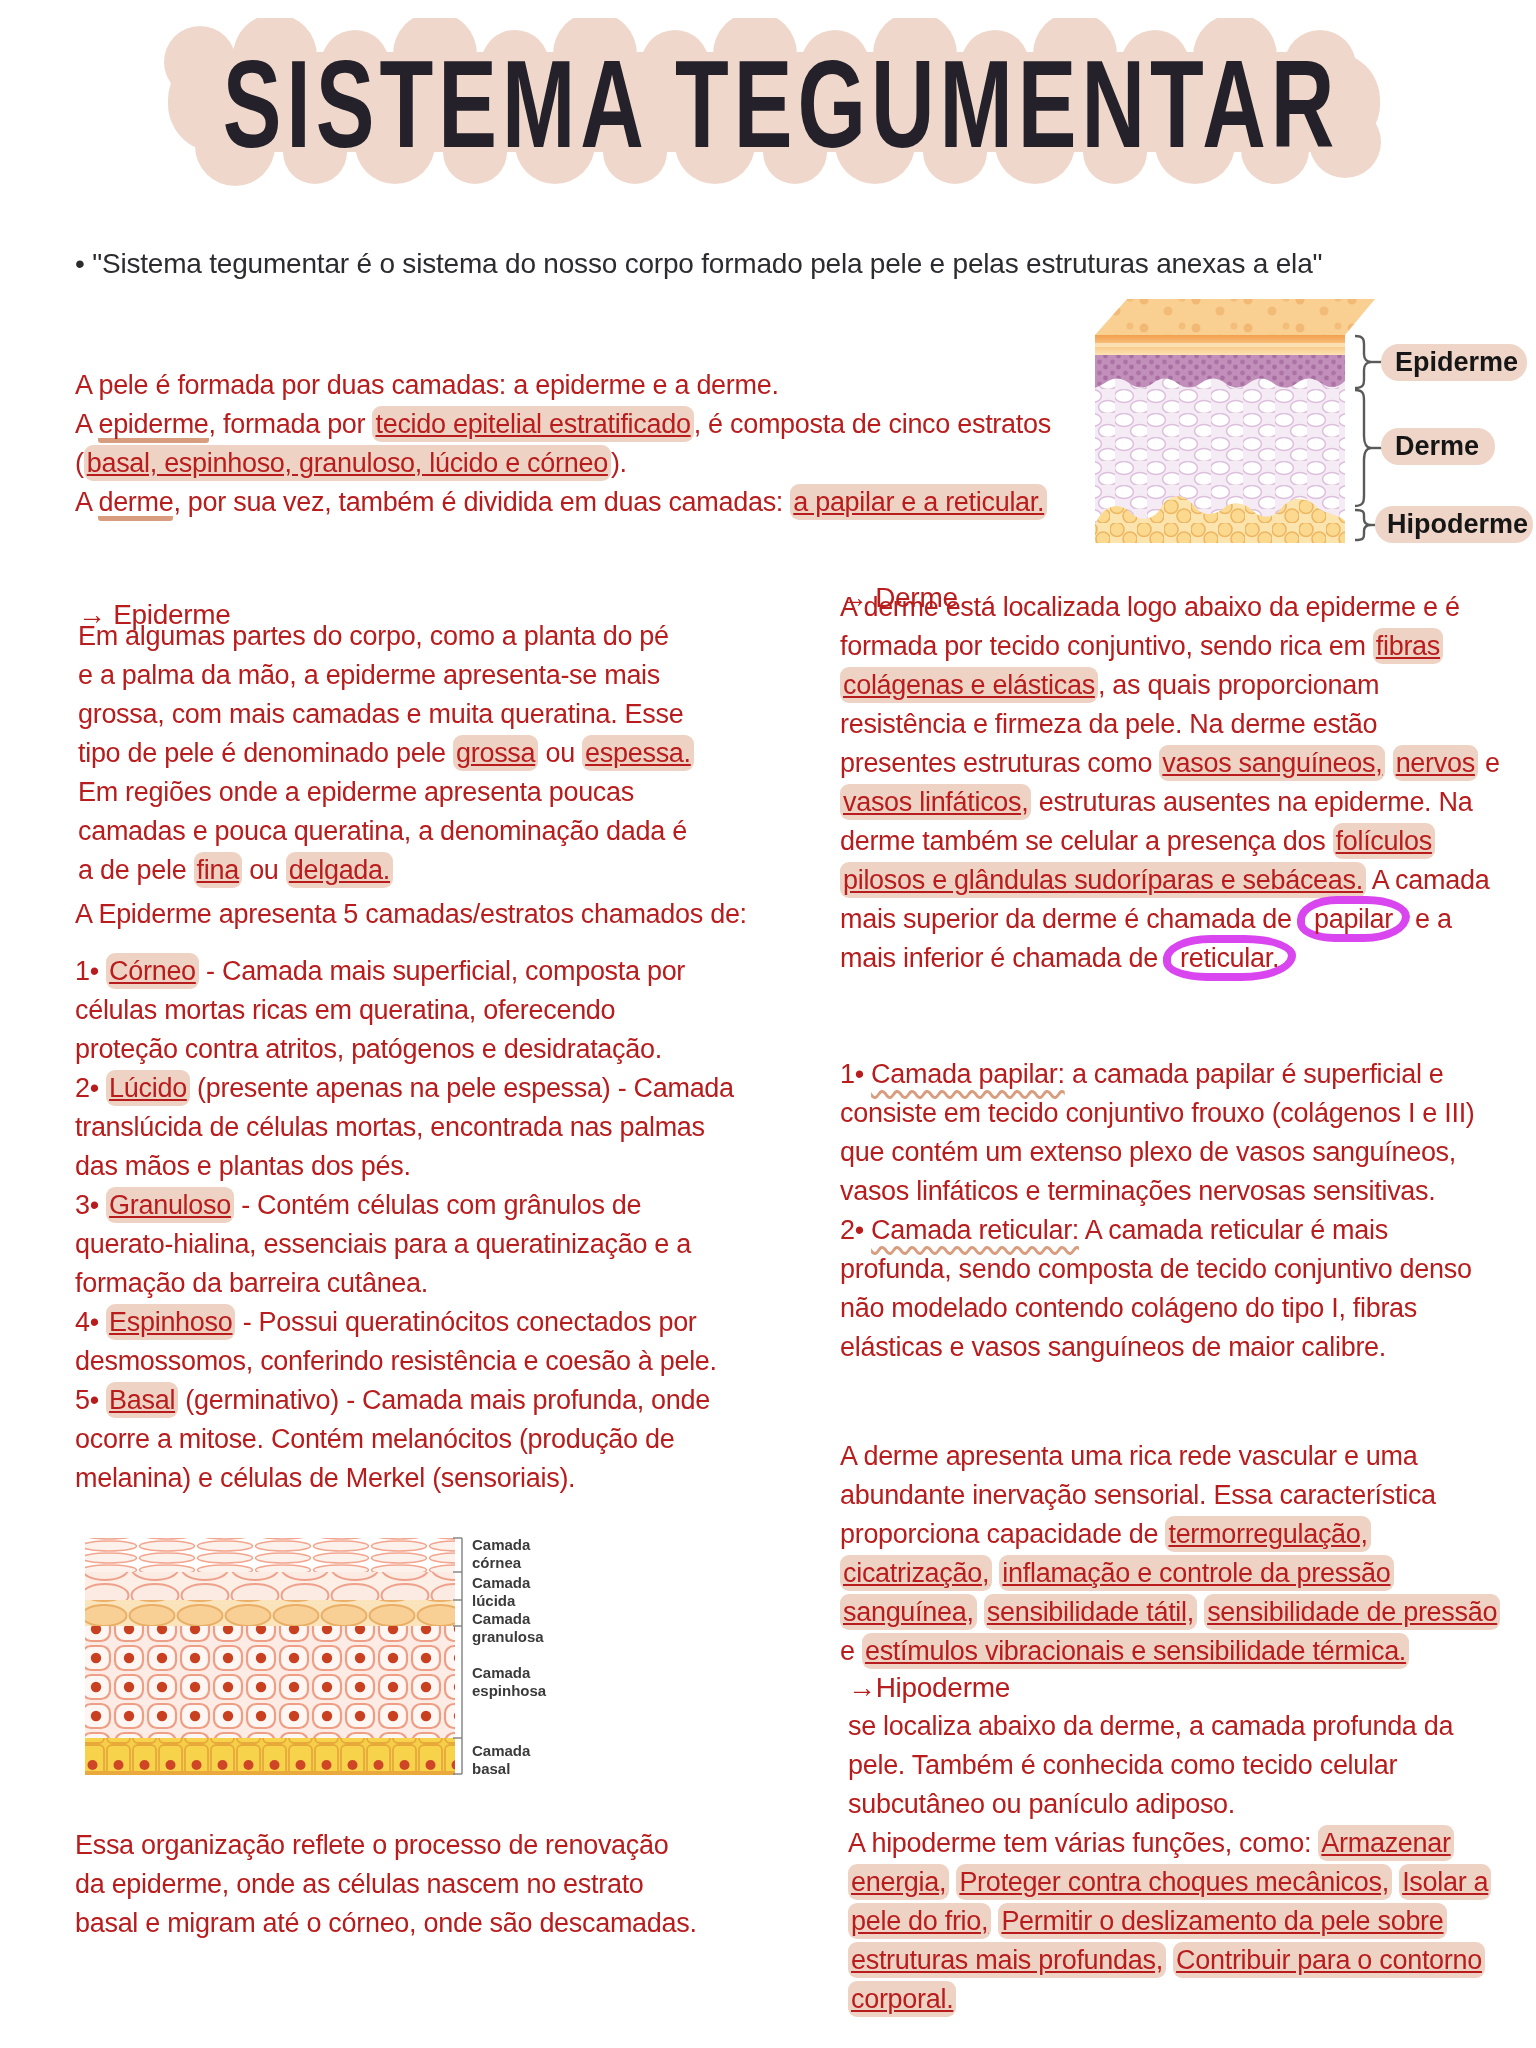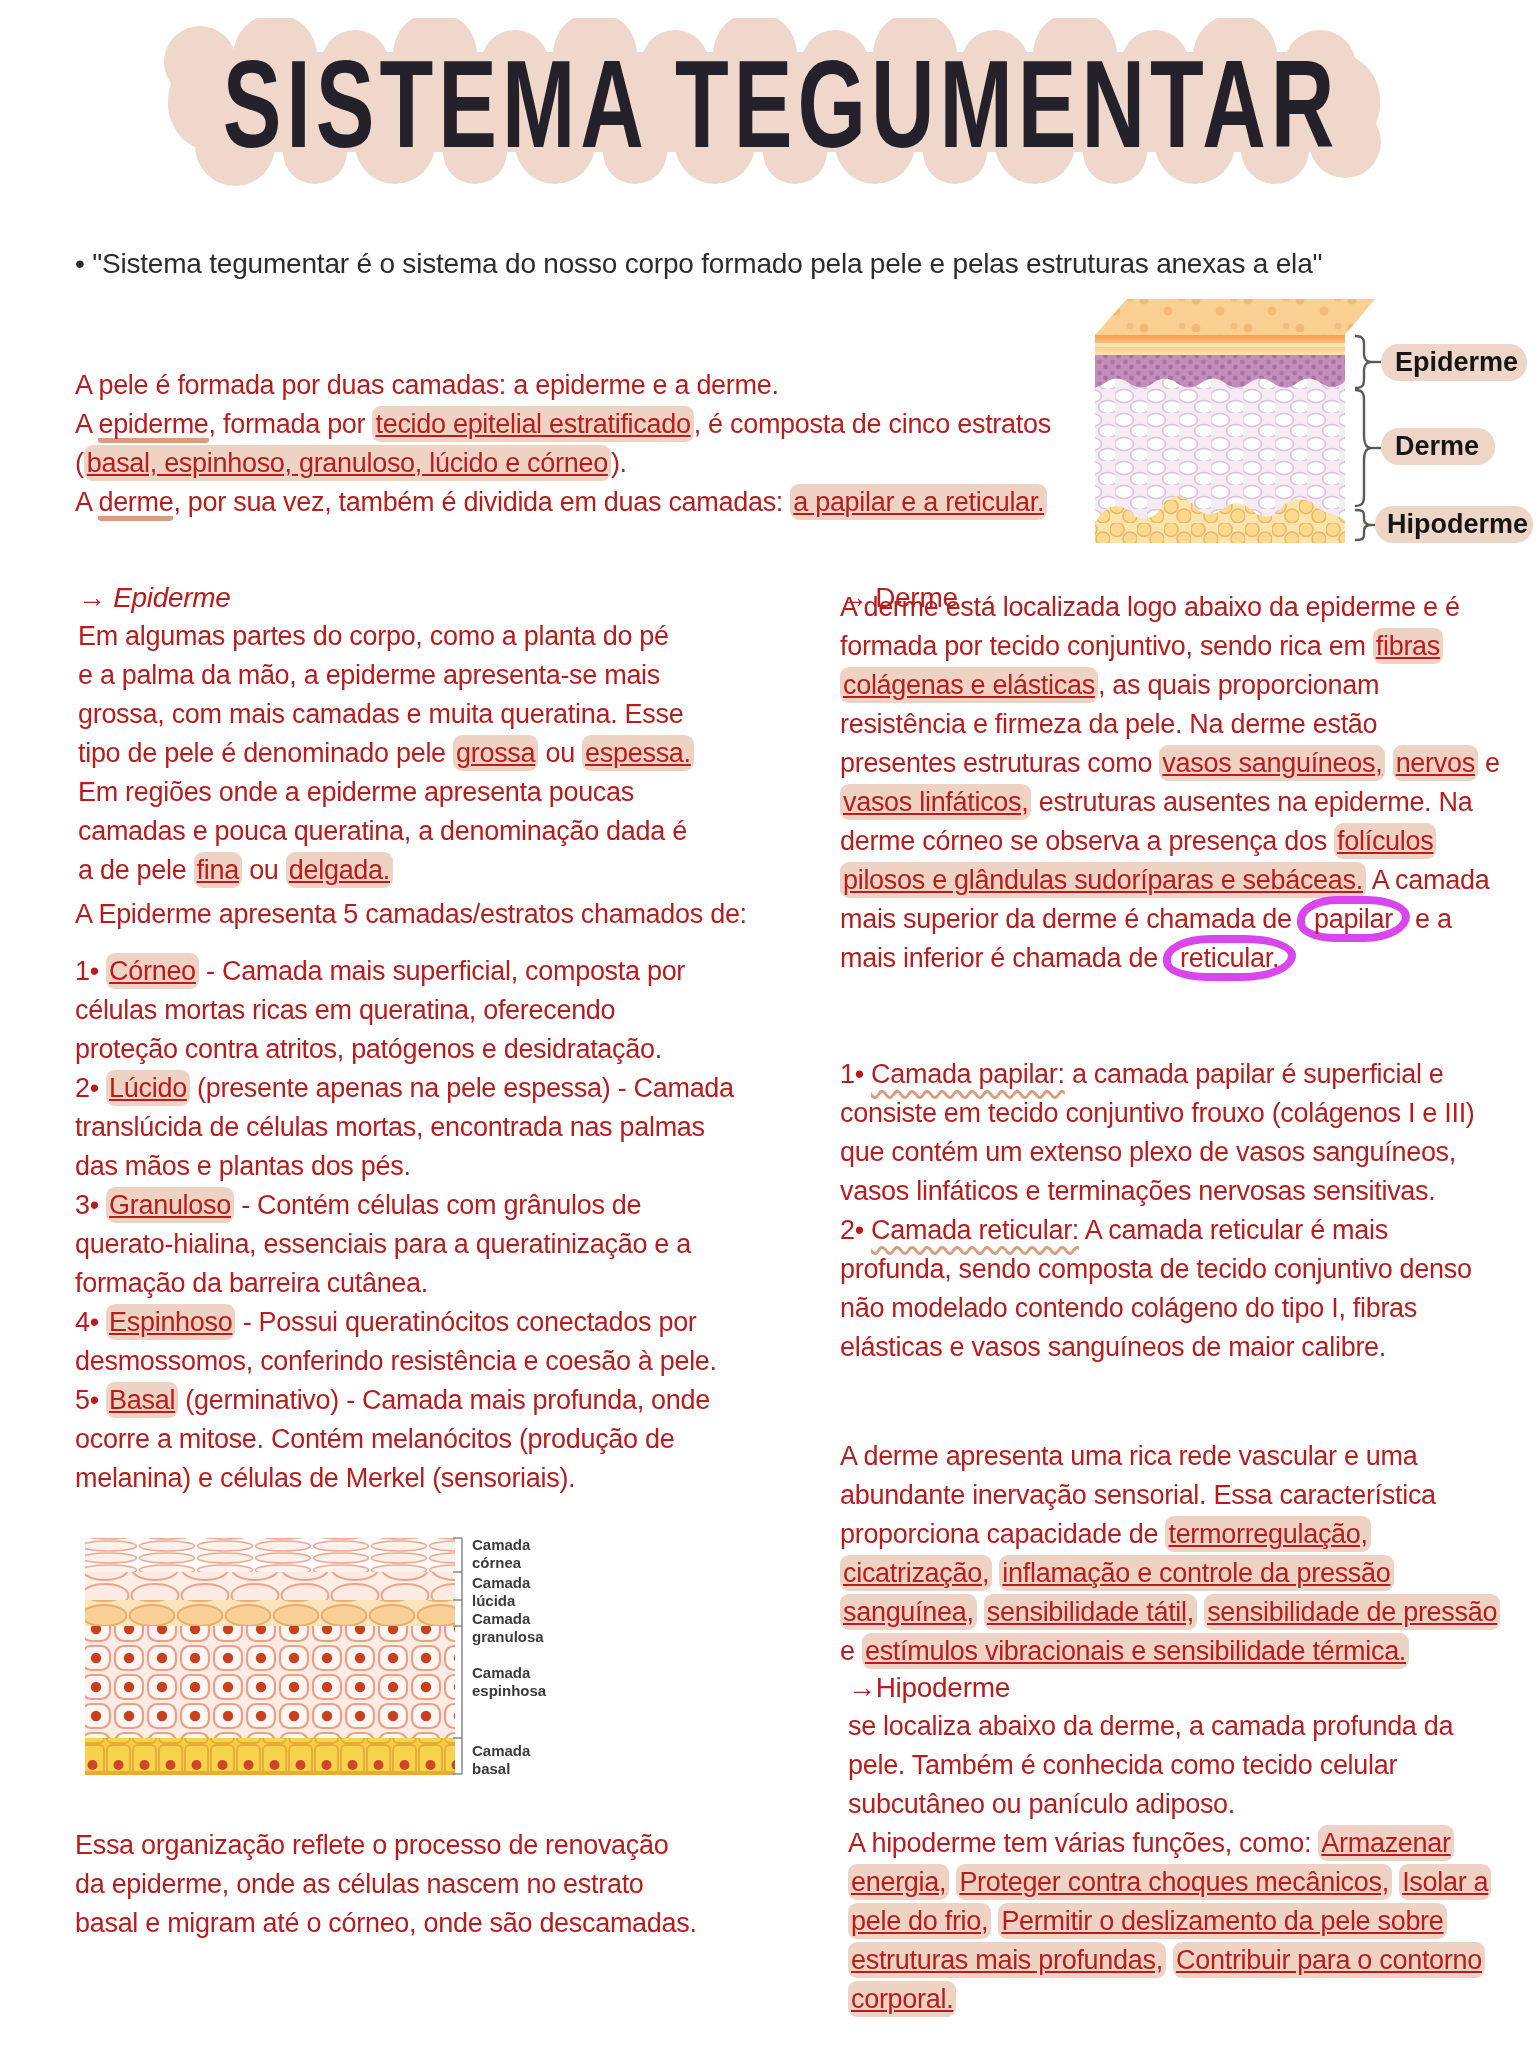--- a/index.html
+++ b/index.html
@@ -140,21 +140,21 @@
     <g>
       <rect x="298" y="51" width="146" height="37" rx="18" fill="#eed5c7"></rect>
       <text x="312" y="78" font-size="27" font-weight="bold" fill="#161616">Epiderme</text>
       <rect x="298" y="135" width="114" height="37" rx="18" fill="#eed5c7"></rect>
       <text x="312" y="162" font-size="27" font-weight="bold" fill="#161616">Derme</text>
       <rect x="292" y="213" width="158" height="37" rx="18" fill="#eed5c7"></rect>
       <text x="304" y="240" font-size="27" font-weight="bold" fill="#161616">Hipoderme</text>
     </g>
   </svg>
 
-  <div class="abs body-text hdr" style="left:78px; top:578px;font-style:italic;">→ Epiderme</div>
+  <div class="abs body-text hdr" style="left:78px; top:595px;">→ Epiderme</div>
   <div class="abs body-text" style="left:78px; top:617px; width:700px;">
       <div class="tline"><span class="seg-n">Em algumas partes do corpo, como a planta do pé</span></div>
       <div class="tline"><span class="seg-n">e a palma da mão, a epiderme apresenta-se mais</span></div>
       <div class="tline"><span class="seg-n">grossa, com mais camadas e muita queratina. Esse</span></div>
       <div class="tline"><span class="seg-n">tipo de pele é denominado pele </span><span class="seg-h">grossa</span><span class="seg-n"> ou </span><span class="seg-h">espessa.</span></div>
       <div class="tline"><span class="seg-n">Em regiões onde a epiderme apresenta poucas</span></div>
       <div class="tline"><span class="seg-n">camadas e pouca queratina, a denominação dada é</span></div>
       <div class="tline"><span class="seg-n">a de pele </span><span class="seg-h">fina</span><span class="seg-n"> ou </span><span class="seg-h">delgada.</span></div>
     </div>
 
@@ -240,21 +240,21 @@
     </div>
 
   <div class="abs body-text hdr" style="left:840px; top:578px;">→ Derme</div>
   <div class="abs body-text" style="left:840px; top:588px; width:696px;">
       <div class="tline"><span class="seg-n">A derme está localizada logo abaixo da epiderme e é</span></div>
       <div class="tline"><span class="seg-n">formada por tecido conjuntivo, sendo rica em </span><span class="seg-h">fibras</span></div>
       <div class="tline"><span class="seg-h">colágenas e elásticas</span><span class="seg-n">, as quais proporcionam</span></div>
       <div class="tline"><span class="seg-n">resistência e firmeza da pele. Na derme estão</span></div>
       <div class="tline"><span class="seg-n">presentes estruturas como </span><span class="seg-h">vasos sanguíneos,</span><span class="seg-n"> </span><span class="seg-h">nervos</span><span class="seg-n"> e</span></div>
       <div class="tline"><span class="seg-h">vasos linfáticos,</span><span class="seg-n"> estruturas ausentes na epiderme. Na</span></div>
-      <div class="tline"><span class="seg-n">derme córneo se observa a presença dos </span><span class="seg-h">folículos</span></div>
+      <div class="tline"><span class="seg-n">derme também se celular a presença dos </span><span class="seg-h">folículos</span></div>
       <div class="tline"><span class="seg-h">pilosos e glândulas sudoríparas e sebáceas.</span><span class="seg-n"> A camada</span></div>
       <div class="tline"><span class="seg-n">mais superior da derme é chamada de </span><span class="seg-c">papilar</span><span class="seg-n"> e a</span></div>
       <div class="tline"><span class="seg-n">mais inferior é chamada de </span><span class="seg-c">reticular.</span></div>
     </div>
 
   <div class="abs body-text" style="left:840px; top:1055px; width:696px;">
       <div class="tline"><span class="seg-n">1• </span><span class="seg-w">Camada papilar:</span><span class="seg-n"> a camada papilar é superficial e</span></div>
       <div class="tline"><span class="seg-n">consiste em tecido conjuntivo frouxo (colágenos I e III)</span></div>
       <div class="tline"><span class="seg-n">que contém um extenso plexo de vasos sanguíneos,</span></div>
       <div class="tline"><span class="seg-n">vasos linfáticos e terminações nervosas sensitivas.</span></div>

